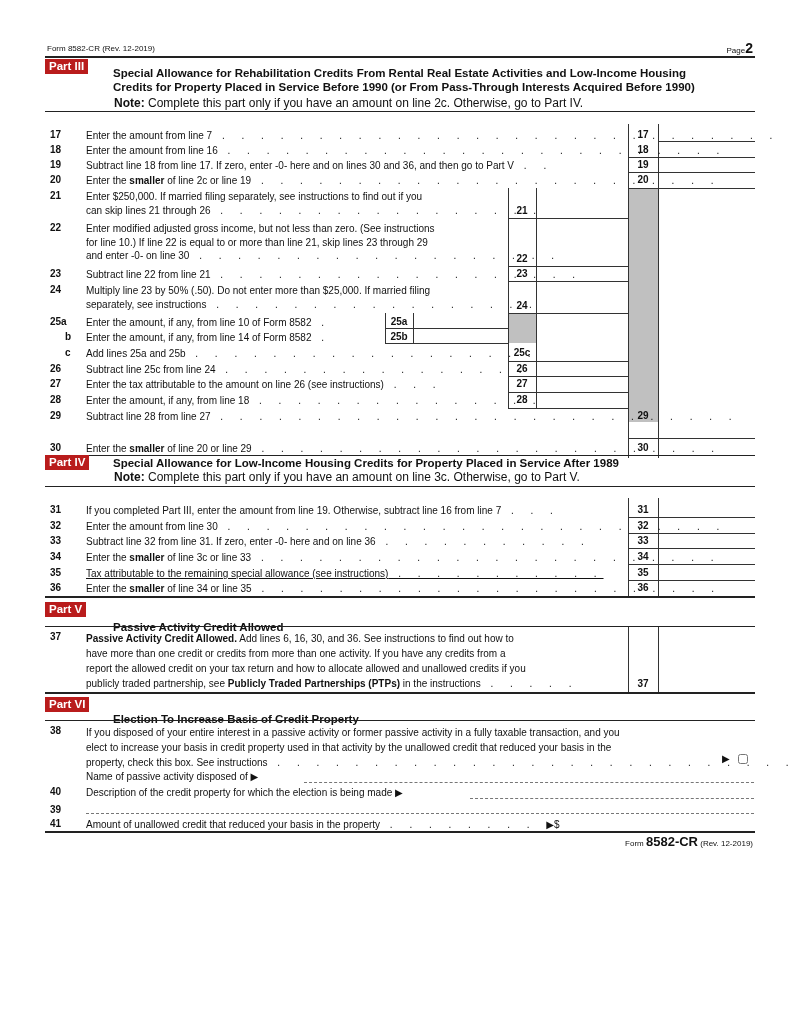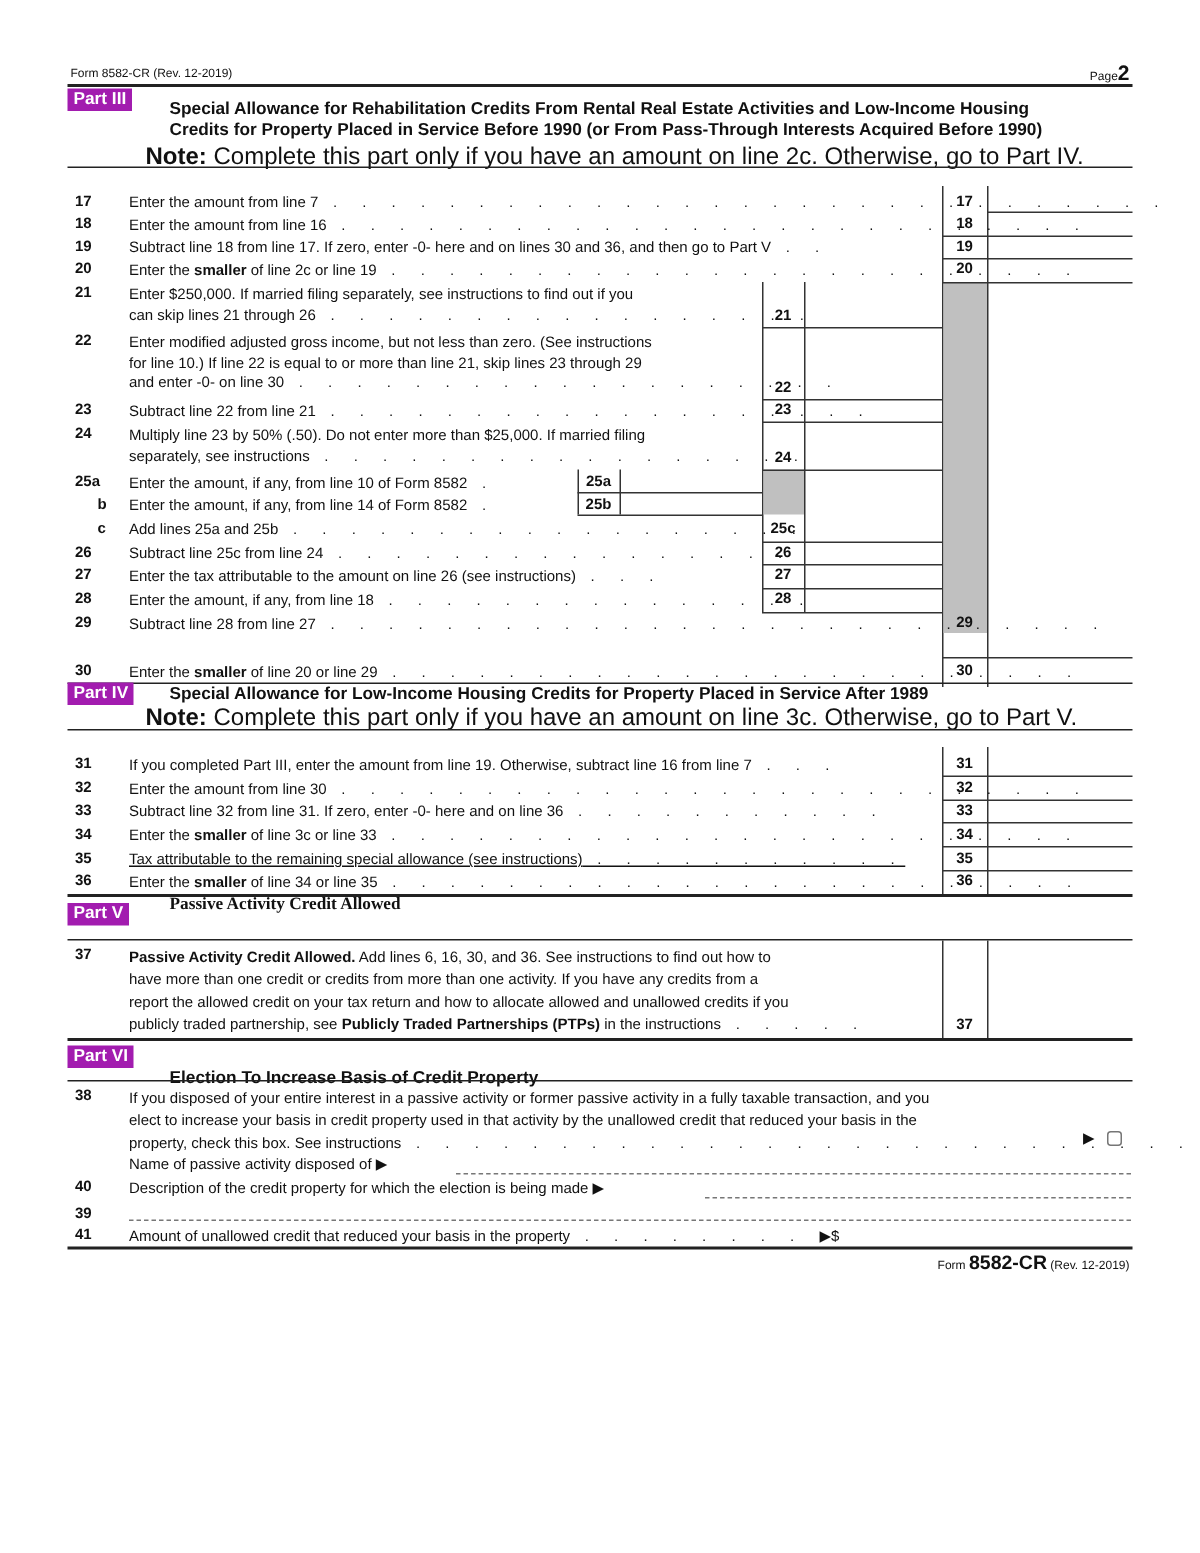--- a/index.html
+++ b/index.html
@@ -3,24 +3,24 @@
 <meta charset="utf-8">
 <style>
   html, body { margin: 0; padding: 0; background: #fff; }
   body { width: 800px; height: 1035px; position: relative; overflow: hidden;
          font-family: "Liberation Sans", sans-serif; color: #111; }
   .abs { position: absolute; }
   .hdr-left { left: 47px; top: 44px; font-size: 8px; }
   .hdr-right { right: 47px; top: 40px; font-size: 8px; }
   .hdr-right b { font-size: 14px; }
   .rule { position: absolute; left: 45px; width: 710px; background: #222; }
-  .part-tag { position: absolute; left: 45px; background: #a21caf; color: #fff; font-weight: bold;
+  .part-tag { position: absolute; left: 45px; background: #b91c1c; color: #fff; font-weight: bold;
               font-size: 11.5px; padding: 0 4px; height: 15px; line-height: 15px; }
   .part-title { position: absolute; left: 113px; font-weight: bold; font-size: 11.5px; line-height: 14px; }
-  .note { position: absolute; left: 97px; font-size: 16px; }
+  .note { position: absolute; left: 114px; font-size: 12px; }
   .note b { font-weight: bold; }
   .ln { position: absolute; left: 50px; font-weight: bold; font-size: 10px; }
   .txt { position: absolute; left: 86px; font-size: 10px; line-height: 13.5px; white-space: nowrap; }
   .txt b { font-weight: bold; }
   .dots { letter-spacing: 7px; }
   .box-lbl { position: absolute; font-weight: bold; font-size: 10px; text-align: center; }
   .vline { position: absolute; width: 1px; background: #333; }
   .hline { position: absolute; height: 1px; background: #333; }
   .shade { position: absolute; background: #c0c0c0; }
   .amt { position: absolute; border: none; background: transparent; }
@@ -200,21 +200,21 @@
 <div class="txt" style="top:567px;text-decoration:underline;"><span>Tax attributable to the remaining special allowance (see instructions)</span><span class="dots">  . . . . . . . . . . .</span></div>
 <div class="box-lbl" style="left:628px;top:567px;width:30px;">35</div>
 <input class="amt" style="left: 660px; top: 565px; width: 94px; height: 14px;" value="">
 
 <div class="ln" style="top:582px;">36</div>
 <div class="txt" style="top:582px;"><span>Enter the </span><b>smaller</b><span> of line 34 or line 35</span><span class="dots"> . . . . . . . . . . . . . . . . . . . . . . . .</span></div>
 <div class="box-lbl" style="left:628px;top:582px;width:30px;">36</div>
 <input class="amt" style="left: 660px; top: 581px; width: 94px; height: 14px;" value="">
 
 <div class="part-tag" style="top:602px;">Part V</div>
-<div class="part-title" style="top:596px;font-family:Liberation Serif, serif;">Passive Activity Credit Allowed</div>
+<div class="part-title" style="top:620px;">Passive Activity Credit Allowed</div>
 <div class="rule" style="top:626px;height:1px;"></div>
 
 <div class="vline" style="left:628px;top:627px;height:65px;"></div>
 <div class="vline" style="left:658px;top:627px;height:65px;"></div>
 <div class="ln" style="top:631px;">37</div>
 <div class="txt" style="top:631px;line-height:15px;">
   <div><b>Passive Activity Credit Allowed.</b><span> Add lines 6, 16, 30, and 36. See instructions to find out how to</span></div>
   <div>have more than one credit or credits from more than one activity. If you have any credits  from a</div>
   <div>report the allowed credit on your tax return and how to allocate allowed and unallowed credits if you</div>
   <div><span>publicly traded partnership, see </span><b>Publicly Traded Partnerships (PTPs)</b><span> in the instructions</span><span class="dots"> . . . . .</span></div>

